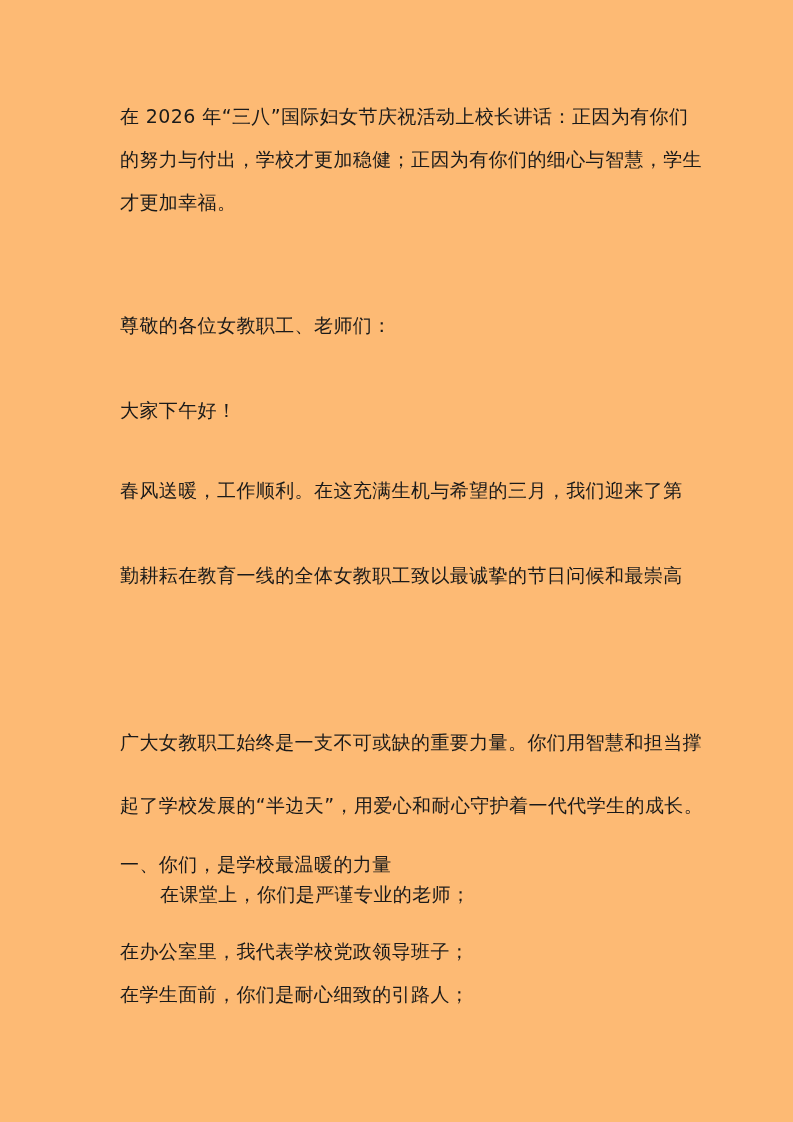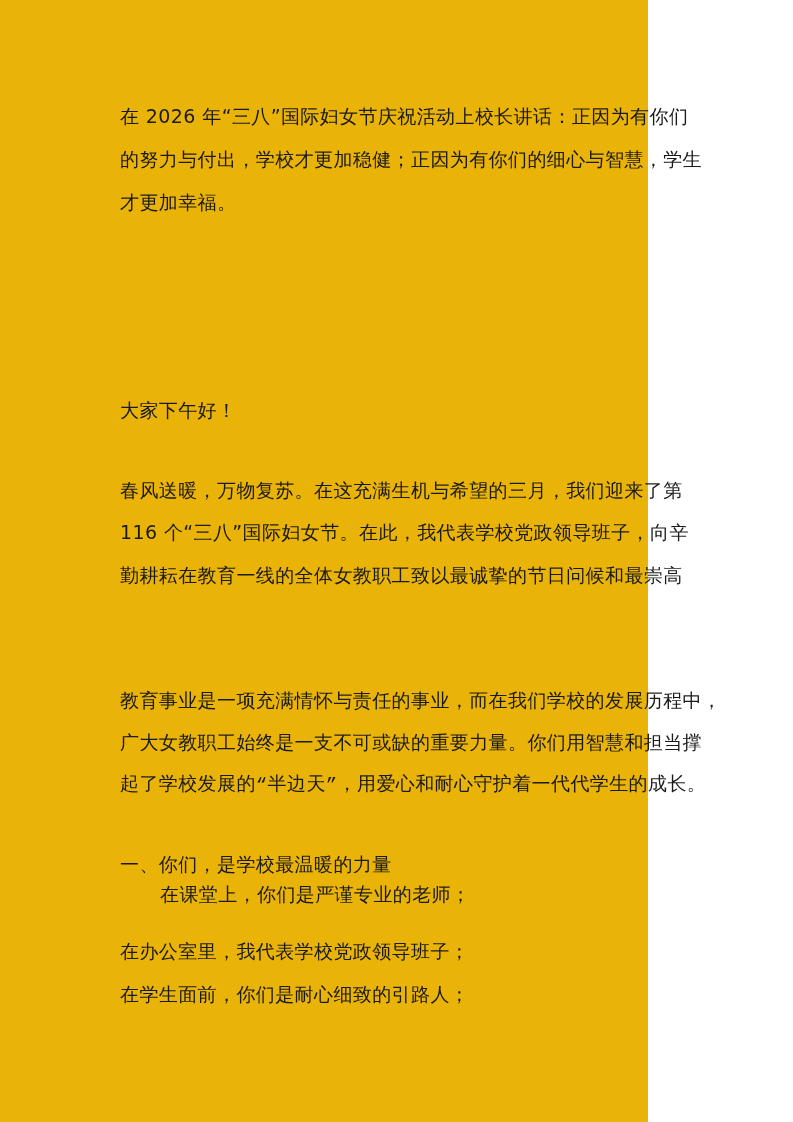--- a/index.html
+++ b/index.html
@@ -12,23 +12,23 @@
       height: 1122px;
       position: relative;
       overflow: hidden;
       font-family: "DejaVu Sans", "Liberation Sans", sans-serif;
       color: #1a1a1a;
     }
     .page {
       position: absolute;
       left: 0;
       top: 0;
-      width: 648px;
+      width: 793px;
       height: 1122px;
-      background: #eab308;
+      background: #fdba74;
     }
     .line {
       position: absolute;
       left: 120px;
       width: 560px;
       height: 28px;
       line-height: 28px;
       font-size: 19px;
       white-space: nowrap;
       letter-spacing: 0.4px;
@@ -42,29 +42,28 @@
   </style>
 </head>
 <body>
 
 <div class="page">
 
   <div class="line justify" style="top:102px;">在 2026 年“三八”国际妇女节庆祝活动上校长讲话：正因为有你们</div>
   <div class="line justify" style="top:145px;">的努力与付出，学校才更加稳健；正因为有你们的细心与智慧，学生</div>
   <div class="line" style="top:188px;">才更加幸福。</div>
 
+  <div class="line" style="top:311px;">尊敬的各位女教职工、老师们：</div>
 
   <div class="line" style="top:396px;">大家下午好！</div>
 
-  <div class="line justify" style="top:476px;">春风送暖，万物复苏。在这充满生机与希望的三月，我们迎来了第</div>
-  <div class="line justify" style="top:518px;">116 个“三八”国际妇女节。在此，我代表学校党政领导班子，向辛</div>
+  <div class="line justify" style="top:476px;">春风送暖，工作顺利。在这充满生机与希望的三月，我们迎来了第</div>
   <div class="line justify" style="top:561px;">勤耕耘在教育一线的全体女教职工致以最诚挚的节日问候和最崇高</div>
 
-  <div class="line justify" style="top:686px;">教育事业是一项充满情怀与责任的事业，而在我们学校的发展历程中，</div>
   <div class="line justify" style="top:728px;">广大女教职工始终是一支不可或缺的重要力量。你们用智慧和担当撑</div>
-  <div class="line justify" style="top:771px;font-family:Liberation Mono, monospace;">起了学校发展的“半边天”，用爱心和耐心守护着一代代学生的成长。</div>
+  <div class="line justify" style="top:791px;">起了学校发展的“半边天”，用爱心和耐心守护着一代代学生的成长。</div>
 
   <div class="line" style="top:850px;">一、你们，是学校最温暖的力量</div>
   <div class="line" style="top:880px;margin-left:40px;">在课堂上，你们是严谨专业的老师；</div>
   <div class="line" style="top:937px;">在办公室里，我代表学校党政领导班子；</div>
   <div class="line" style="top:980px;">在学生面前，你们是耐心细致的引路人；</div>
 
 </div>
 
 </body></html>

